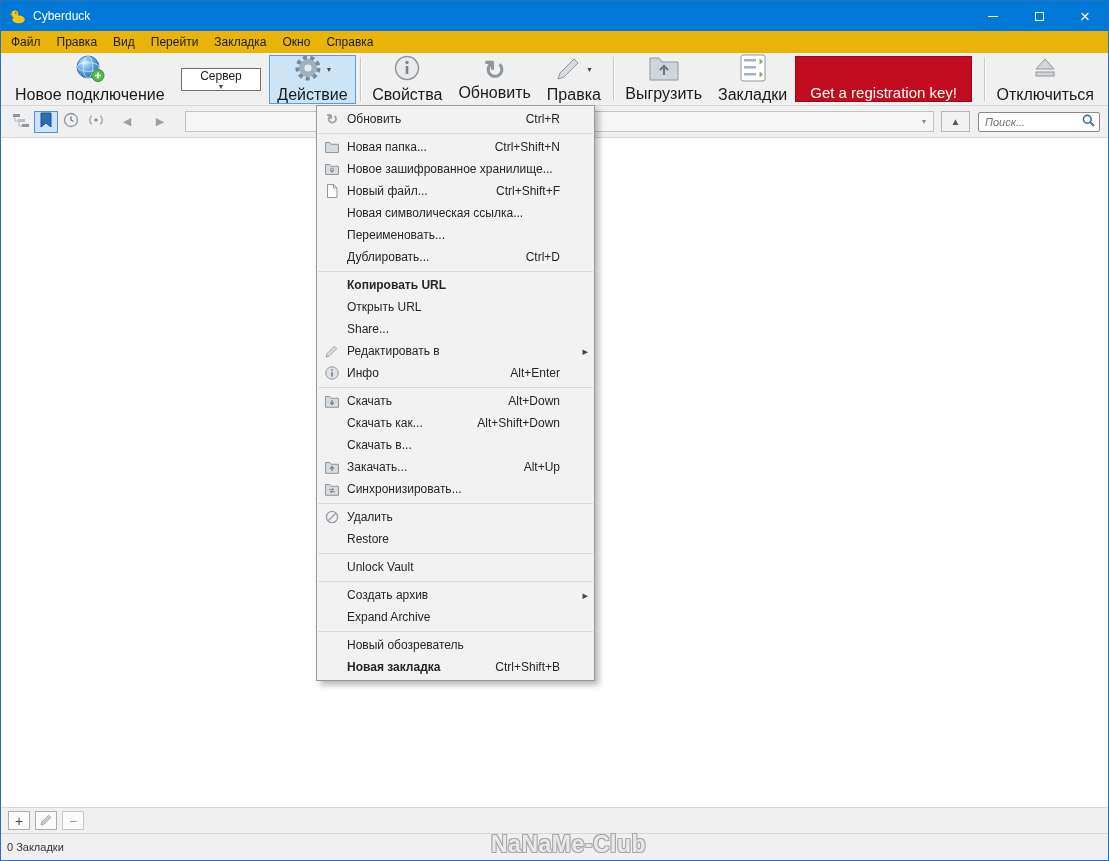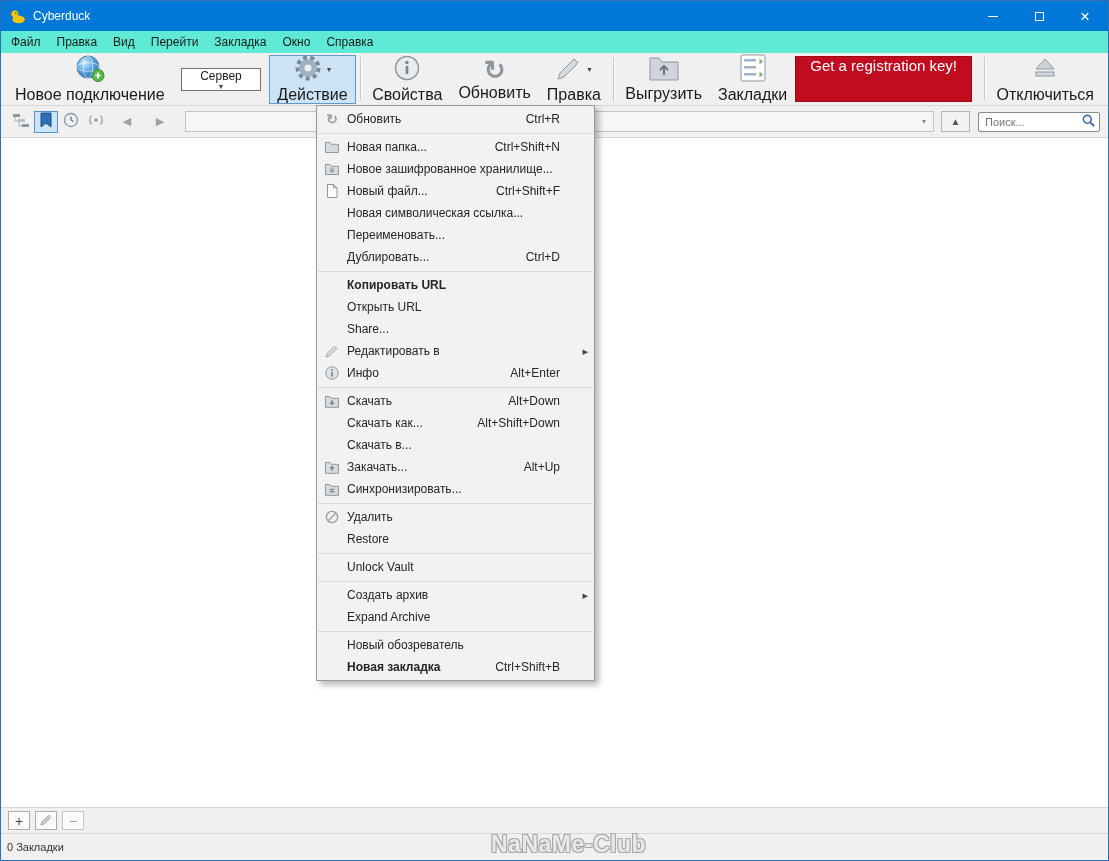--- a/index.html
+++ b/index.html
@@ -12,48 +12,48 @@
   .titlebar { flex:0 0 30px; background:#0078d7; display:flex; align-items:center; color:#fff; }
   .app-icon { margin:0 7px 0 9px; display:flex; }
   .tb-title { font-size:12px;text-align:center; }
   .tb-controls { margin-left:auto; display:flex; height:100%; }
   .tb-btn { width:46px; height:100%; display:flex; align-items:center; justify-content:center; cursor:default; }
   .min-line { width:10px; height:1px; background:#fff; display:block; }
   .max-box { width:9px; height:9px; border:1px solid #fff; display:block; }
   .close-glyph { font-size:17px; line-height:1; }
 
   
-  .menubar { flex:0 0 22px; background:#5eead4; display:flex; align-items:center; padding-left:2px; }
+  .menubar { flex:0 0 22px; background:#eab308; display:flex; align-items:center; padding-left:2px; }
   .mb-item { padding:3px 8px; }
 
   
   .toolbar { flex:0 0 53px; display:flex; align-items:center; background:#f0f0f0; border-bottom:1px solid #d7d7d7; padding:0 6px; }
   .tbtn { display:flex; flex-direction:column; align-items:center; justify-content:center; height:49px; padding:2px 7px; border:1px solid transparent; }
   .tbtn .ico-row { height:31px; display:flex; align-items:center; gap:3px; }
   .tbtn .lbl { font-size:16px; margin-top:1px; white-space:nowrap; }
   .tbtn.pressed { background:#cde4f7; border:1px solid #5e9ccc; }
   .tb-sep { width:1px; height:44px; background:#c9c9c9; margin:0 4px; box-shadow:1px 0 0 #fbfbfb; }
   .combo { width:176px; height:23px; background:#fff; border:1px solid #707070; display:flex; align-items:center; margin:0 8px;flex-direction:column; }
   .combo-text { flex:1; padding:0 6px; }
   .combo-arrow { width:18px; height:100%; display:flex; align-items:center; justify-content:center; font-size:7px; color:#444; }
   .dd-arrow { font-size:7px; color:#444; align-self:center; }
   .glyph-ico { font-size:26px; line-height:1; color:#8f979e; font-weight:bold; }
-  .reg-btn { margin-left:auto; background:#c10b1f; border:1px solid #9d0915; color:#fff; height:46px; padding:0 14px; display:flex; align-items:flex-start; font-size:15px; margin-right:8px; white-space:nowrap; }
+  .reg-btn { margin-left:auto; background:#c10b1f; border:1px solid #9d0915; color:#fff; height:46px; padding:0 14px; display:flex; align-items:flex-end; font-size:15px; margin-right:8px; white-space:nowrap; }
   .toolbar-spacer { flex:1; }
 
   
   .navbar { flex:0 0 32px; background:#f0f0f0; border-bottom:1px solid #d7d7d7; display:flex; align-items:center; padding:0 8px; }
   .view-toggle { width:24px; height:22px; display:flex; align-items:center; justify-content:center; border:1px solid transparent; margin-right:1px; }
   .view-toggle.selected { background:#cde4f7; border:1px solid #4f94cd; }
   .nav-arrow-btn { width:30px; height:21px; display:flex; align-items:center; justify-content:center; color:#9aa1a8; font-size:11px; margin-left:3px; }
   .path-combo { flex:1; height:21px; border:1px solid #c3c3c3; background:#f6f6f6; display:flex; align-items:center; margin:0 7px 0 10px; }
   .path-combo .combo-arrow { color:#8a8a8a; }
   .up-btn { width:29px; height:21px; border:1px solid #b5b5b5; background:#f2f2f2; display:flex; align-items:center; justify-content:center; color:#555; font-size:10px; }
   .search-box { width:122px; height:20px; background:#fff; border:1px solid #8a8a8a; border-radius:2px; display:flex; align-items:center; padding:0 4px 0 6px; margin-left:8px; }
-  .search-box input { border:none; outline:none; flex:1; width:80px; font-size:11px; font-family:"Liberation Sans", sans-serif; color:#555; background:transparent; }
+  .search-box input { border:none; outline:none; flex:1; width:80px; font-style:italic; font-size:11px; font-family:"Liberation Sans", sans-serif; color:#555; background:transparent; }
 
   
   .browser { flex:1; background:#fff; }
   .bottom-toolbar { flex:0 0 26px; background:#f0f0f0; border-top:1px solid #d7d7d7; display:flex; align-items:center; padding:0 7px; gap:5px; }
   .bt-btn { width:22px; height:19px; border:1px solid #adadad; background:#fbfbfb; display:flex; align-items:center; justify-content:center; font-size:14px; color:#444; line-height:1; }
   .bt-btn.dim { color:#9a9a9a; border-color:#c6c6c6; }
   .statusbar { flex:0 0 27px; background:#f0f0f0; border-top:1px solid #d7d7d7; display:flex; align-items:center; padding:0 6px; font-size:11px; color:#333; position:relative; }
   .watermark { position:absolute; left:50%; transform:translateX(-50%); bottom:2px; font-size:23px; font-weight:bold; color:#e9e9e9; letter-spacing:0.5px;
                text-shadow:1px 1px 0 #a8a8a8, -1px -1px 0 #a8a8a8, 1px -1px 0 #a8a8a8, -1px 1px 0 #a8a8a8;padding-left:28px; }
 

